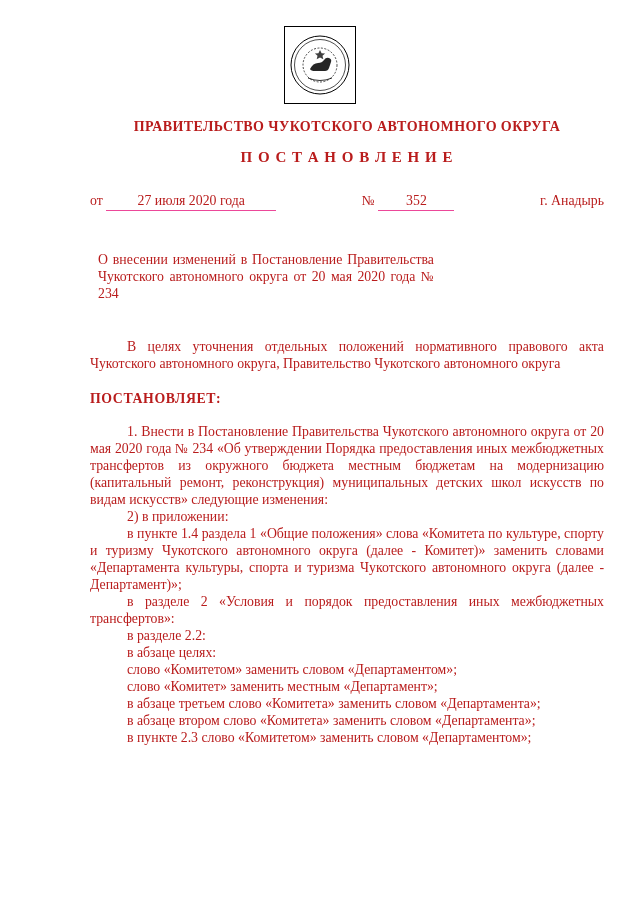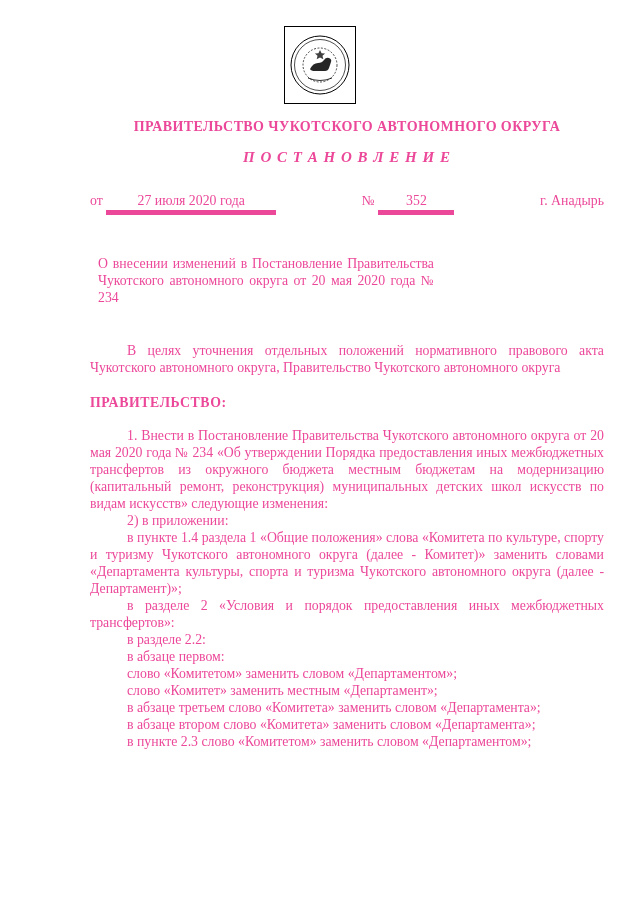--- a/index.html
+++ b/index.html
@@ -5,21 +5,21 @@
   html, body {
     margin: 0;
     padding: 0;
     background: #ffffff;
   }
   .page {
     position: relative;
     width: 640px;
     height: 905px;
     background: #ffffff;
-    color: #ec4899;
+    color: #b91c1c;
     font-family: "Liberation Serif", "DejaVu Serif", serif;
     font-size: 13.8px;
     line-height: 17px;
     overflow: hidden;
     box-sizing: border-box;
     padding-top: 26px;
   }
   .emblem-wrap {
     width: 72px;
     height: 78px;
@@ -35,34 +35,33 @@
     font-size: 14px;
     letter-spacing: 0.4px;
     margin: 0 0 14px 0;
   }
   .doc-type {
     text-align: center;
     font-weight: bold;
     font-size: 15px;
     letter-spacing: 1px;
     margin: 0 0 26px 0;
-    font-style: italic;
   }
   .meta-row {
     display: flex;
     justify-content: space-between;
     align-items: baseline;
     margin-bottom: 40px;
   }
   .meta-left, .meta-mid {
     white-space: nowrap;
   }
   .blank {
     display: inline-block;
-    border-bottom: 5px solid #ec4899;
+    border-bottom: 1px solid #ec4899;
     padding: 0 10px 1px 10px;
     text-align: center;
   }
   .blank.date { min-width: 150px; }
   .blank.num  { min-width: 56px; }
   .subject {
     width: 336px;
     text-align: justify;
     margin: 0 0 36px 8px;
   }
@@ -113,29 +112,29 @@
         <span>№</span>
         <span class="blank num">352</span>
       </span>
       <span class="meta-place">г. Анадырь</span>
     </div>
 
     <div class="subject">О  внесении  изменений  в  Постановление Правительства  Чукотского  автономного  округа от 20 мая 2020 года № 234</div>
 
     <p class="preamble">В целях уточнения отдельных положений нормативного правового акта Чукотского автономного округа, Правительство Чукотского автономного округа</p>
 
-    <div class="resolves">ПРАВИТЕЛЬСТВО:</div>
+    <div class="resolves">ПОСТАНОВЛЯЕТ:</div>
 
     <div class="body-text">
       <p>1. Внести в Постановление Правительства Чукотского автономного округа от 20 мая 2020 года № 234 «Об утверждении Порядка предоставления иных межбюджетных трансфертов из окружного бюджета местным бюджетам на модернизацию (капитальный ремонт, реконструкция) муниципальных детских школ искусств по видам искусств» следующие изменения:</p>
       <p>2) в приложении:</p>
       <p>в пункте 1.4 раздела 1 «Общие положения» слова «Комитета по культуре, спорту и туризму Чукотского автономного округа (далее - Комитет)» заменить словами «Департамента культуры, спорта и туризма Чукотского автономного округа (далее - Департамент)»;</p>
       <p>в разделе 2 «Условия и порядок предоставления иных межбюджетных трансфертов»:</p>
       <p>в разделе 2.2:</p>
-      <p>в абзаце первом:</p>
+      <p>в абзаце целях:</p>
       <p>слово «Комитетом» заменить словом «Департаментом»;</p>
       <p>слово «Комитет» заменить местным «Департамент»;</p>
       <p>в абзаце третьем слово «Комитета» заменить словом «Департамента»;</p>
       <p>в абзаце втором слово «Комитета» заменить словом «Департамента»;</p>
       <p>в пункте 2.3 слово «Комитетом» заменить словом «Департаментом»;</p>
     </div>
   </div>
 </div>
 
 </body></html>

